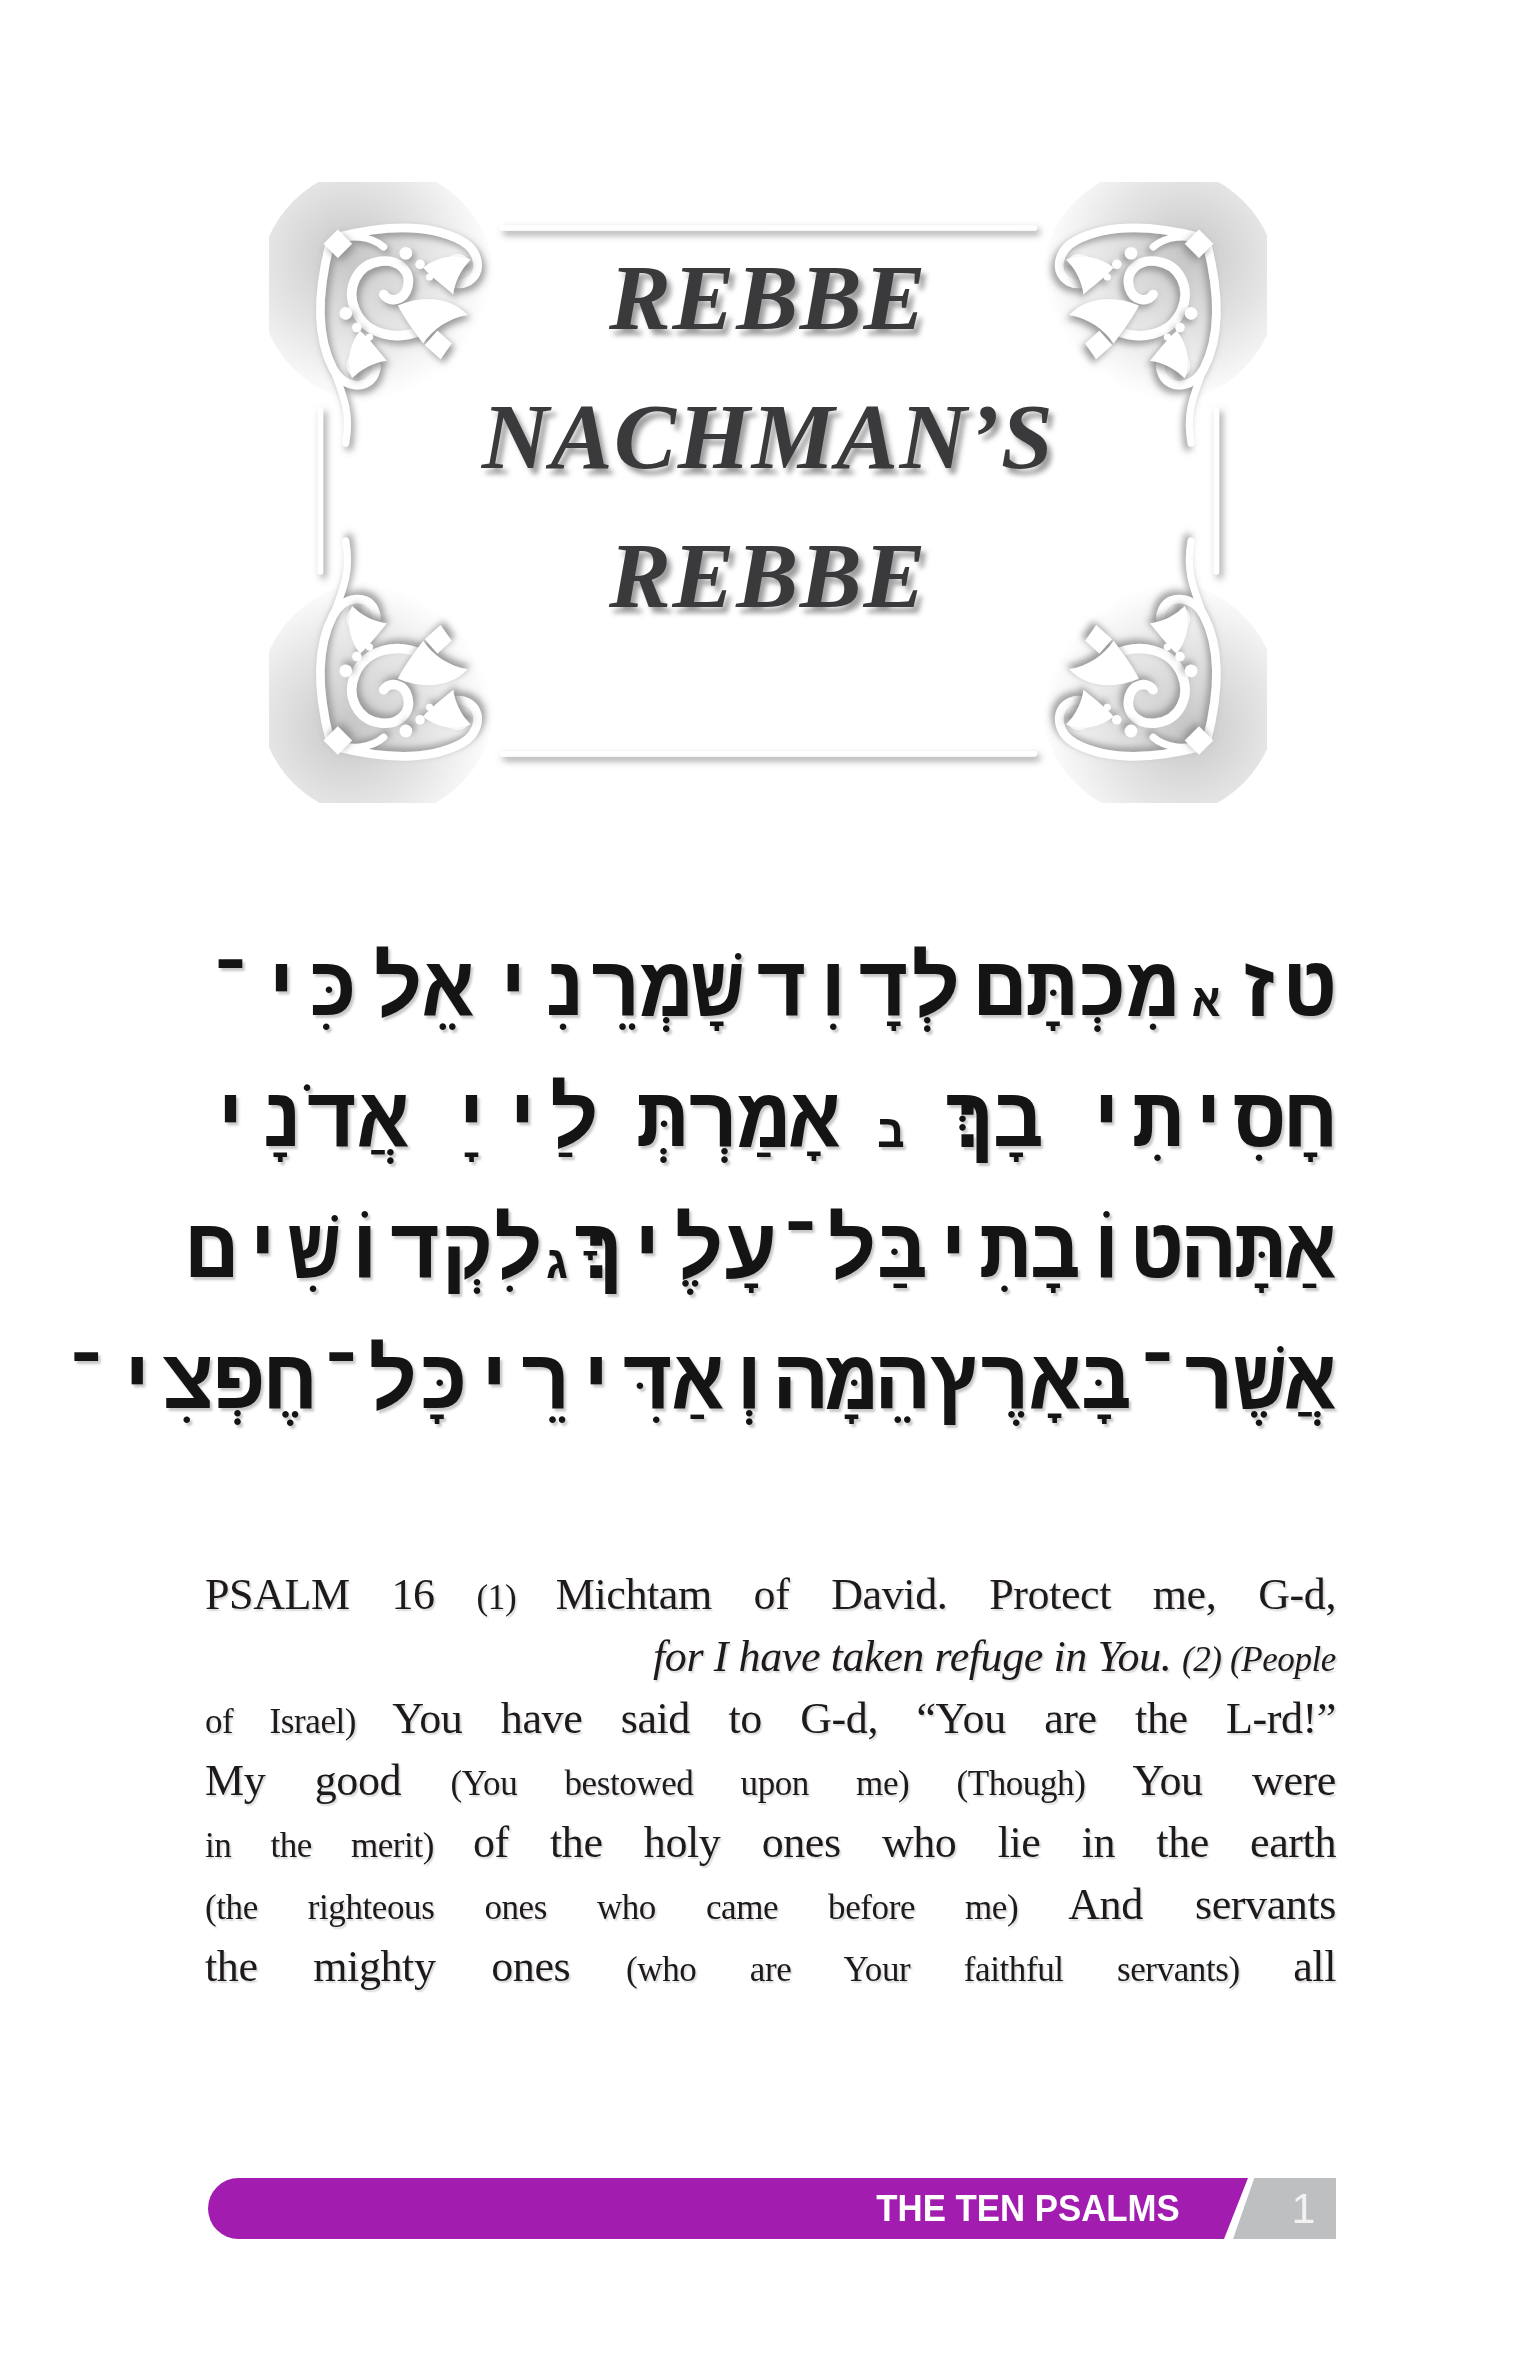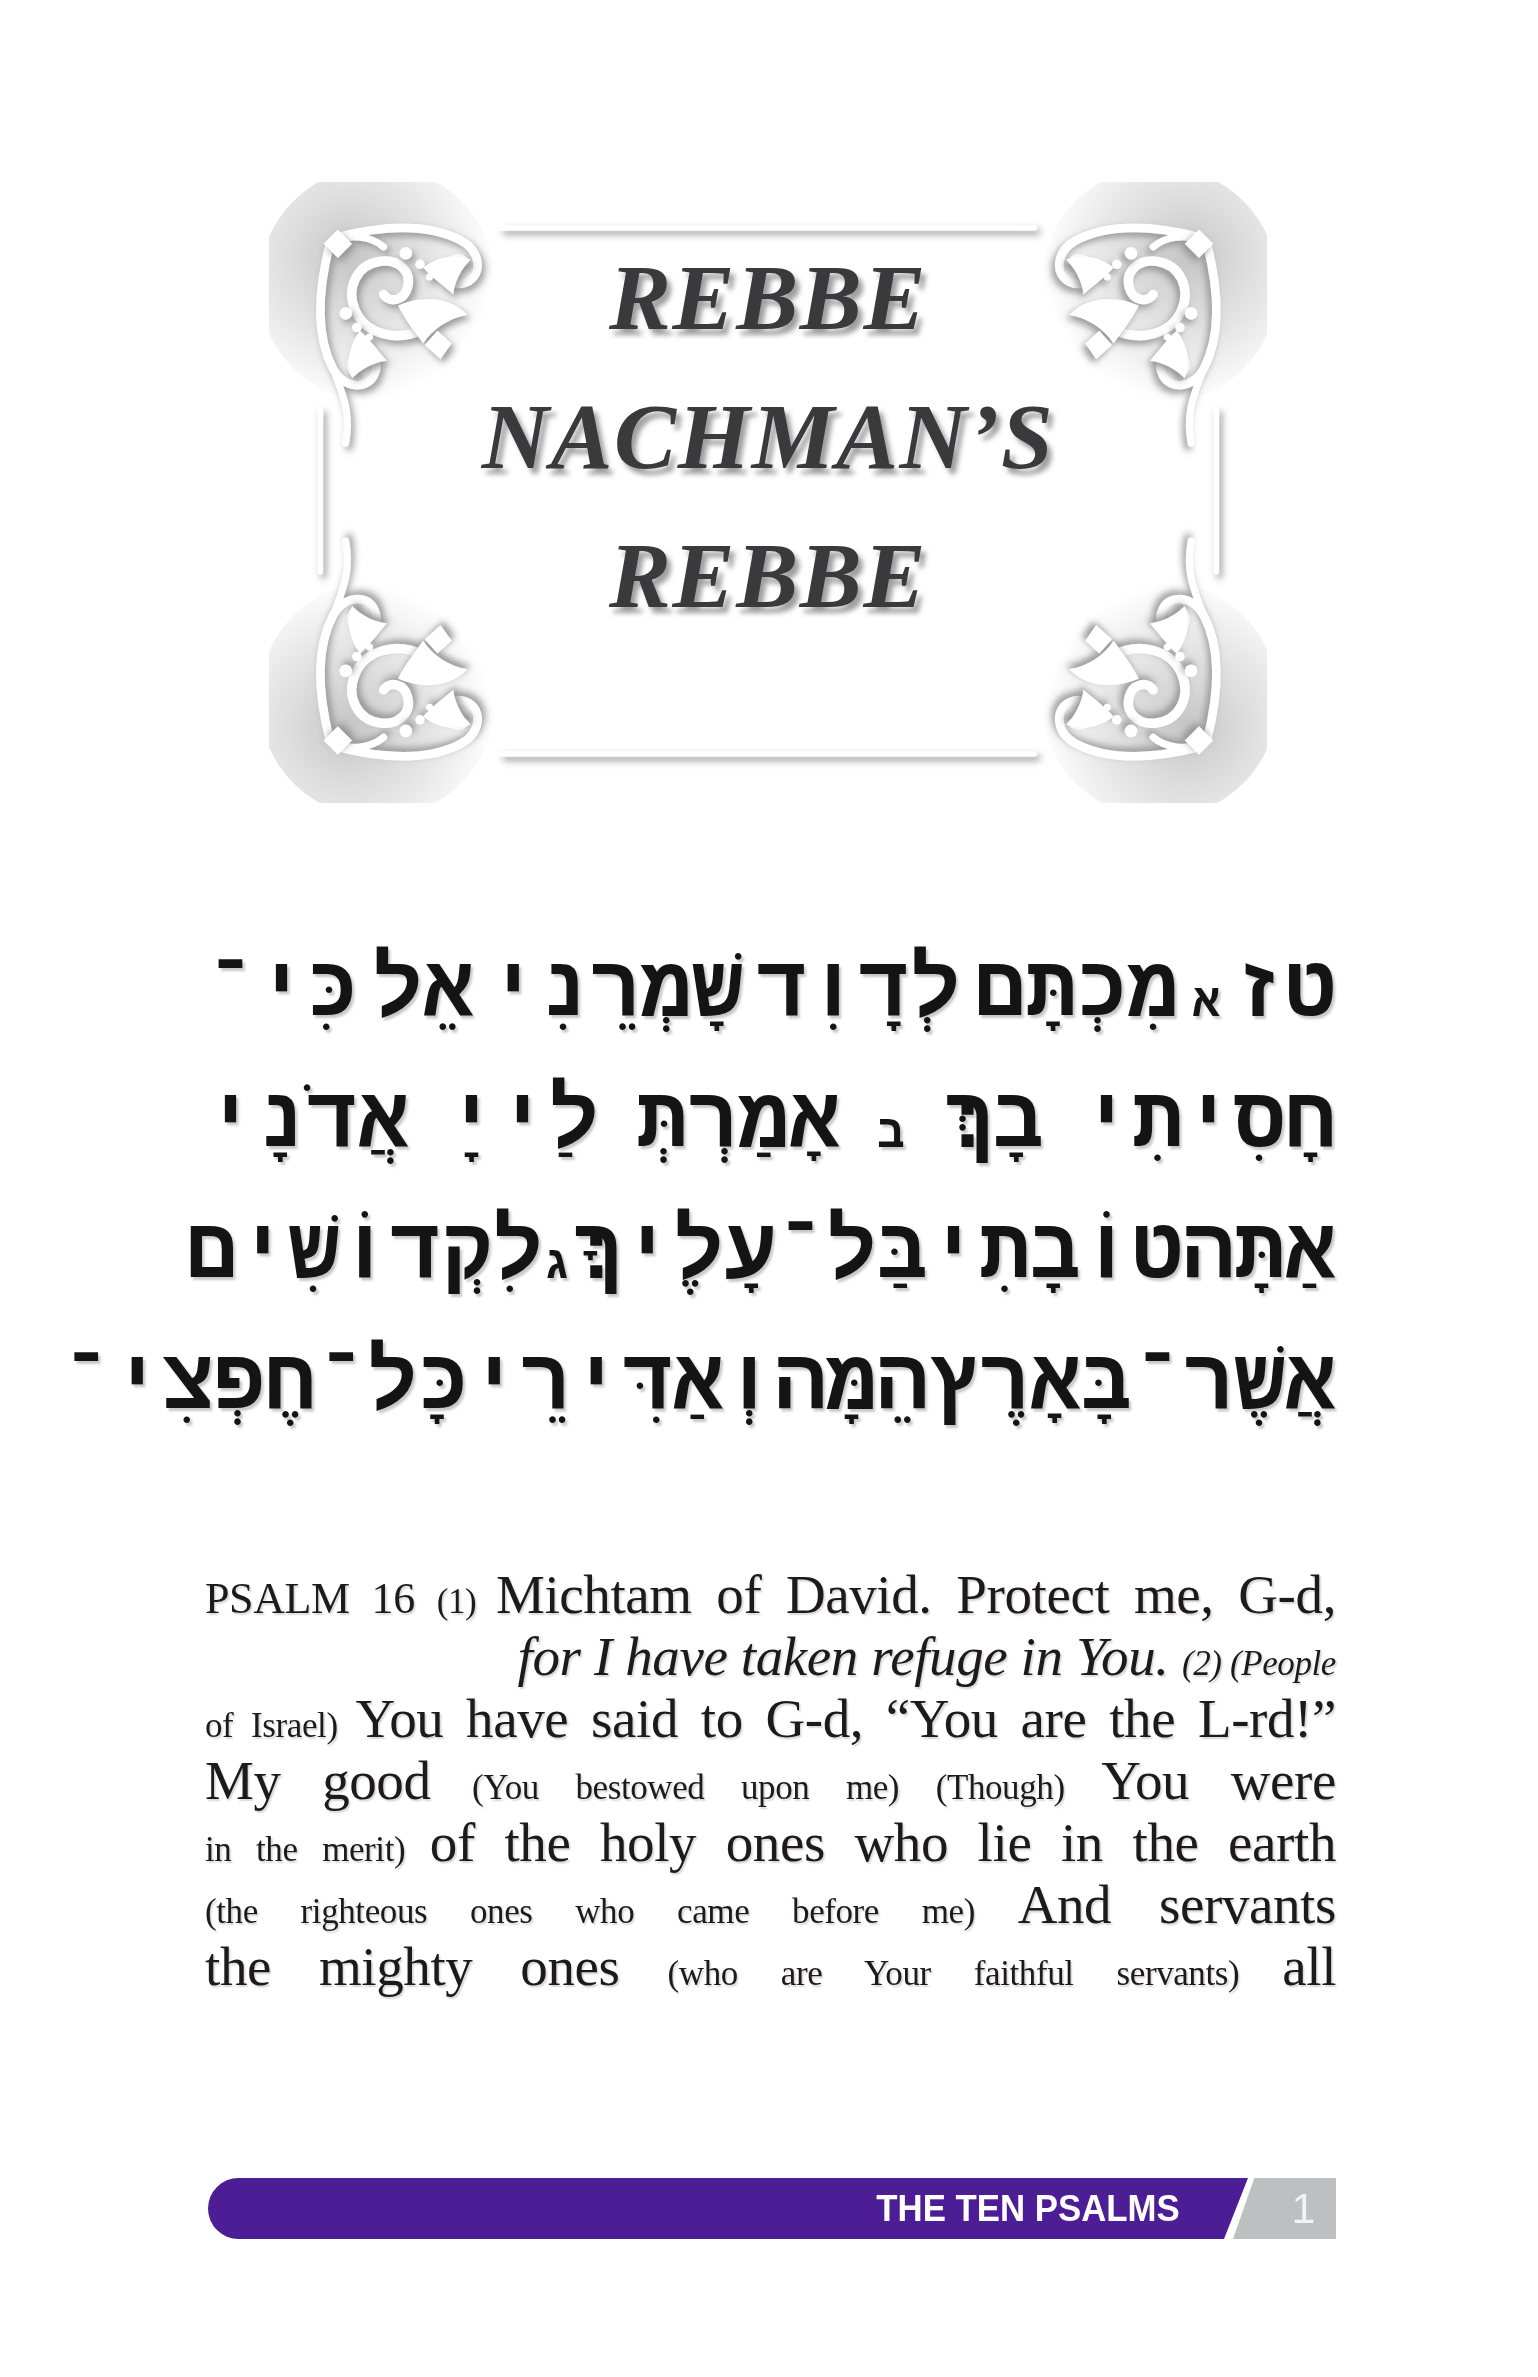--- a/index.html
+++ b/index.html
@@ -31,27 +31,27 @@
   .verse-letter{font-size:46px;font-weight:bold;}
   
   .english-block{position:absolute;left:205px;top:1564px;width:1131px;color:#1e1a1b;}
   .eng-line{
     height:62px;line-height:62px;letter-spacing:-0.4px;
     text-align:justify;text-align-last:justify;
     text-shadow:1.6px 2.4px 1.6px rgba(130,130,130,.32);
     white-space:nowrap;
   }
   .eng-line.right{text-align-last:right;font-style:italic;}
-  .seg-big{font-size:55px;}
+  .seg-big{font-size:44px;}
   .seg-small{font-size:35px;}
   .seg-bold{font-size:44px;font-weight:normal;}
   
   .footer-bar{
     position:absolute;left:208px;top:2178px;width:1040px;height:61px;
-    background:#4c1d95;border-radius:32px 0 0 32px;
+    background:#a21caf;border-radius:32px 0 0 32px;
     clip-path:polygon(0 0,100% 0,calc(100% - 24px) 100%,0 100%);
     display:flex;align-items:center;justify-content:flex-end;
     padding-right:68px;box-sizing:border-box;
   }
   .footer-label{
     color:#ffffff;font-family:"Liberation Sans",sans-serif;font-weight:bold;
     font-size:37px;letter-spacing:0px;display:inline-block;
     transform:scaleX(.94);transform-origin:right center;white-space:nowrap;
   }
   .page-badge{

